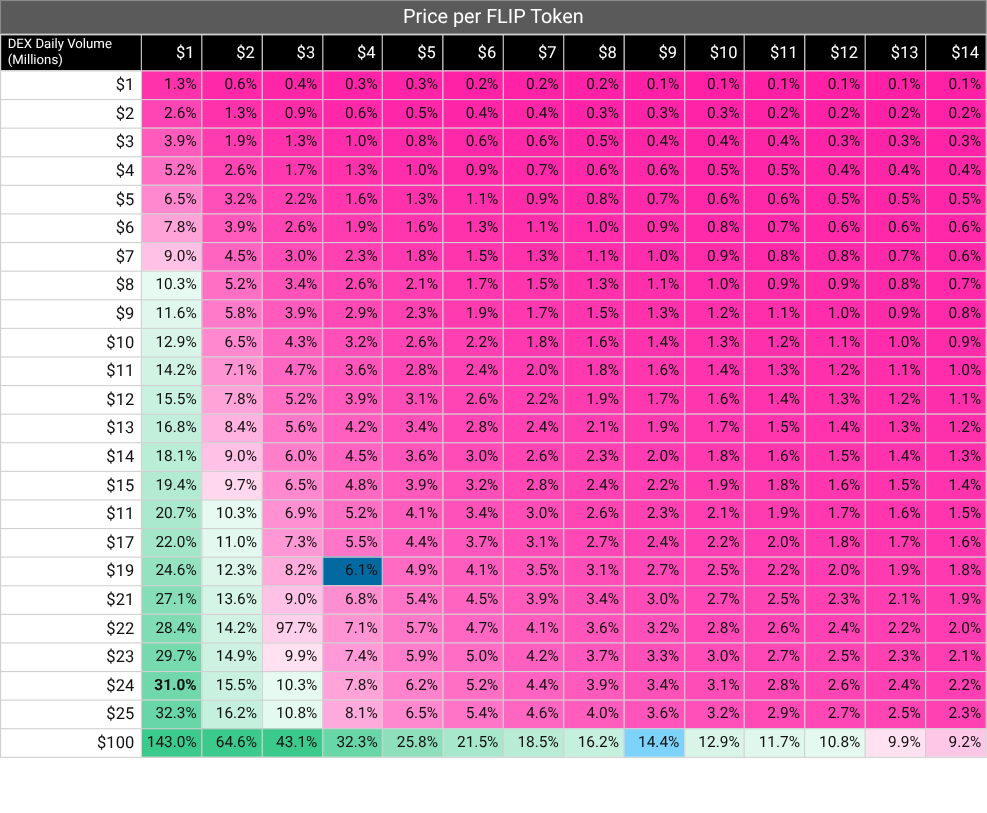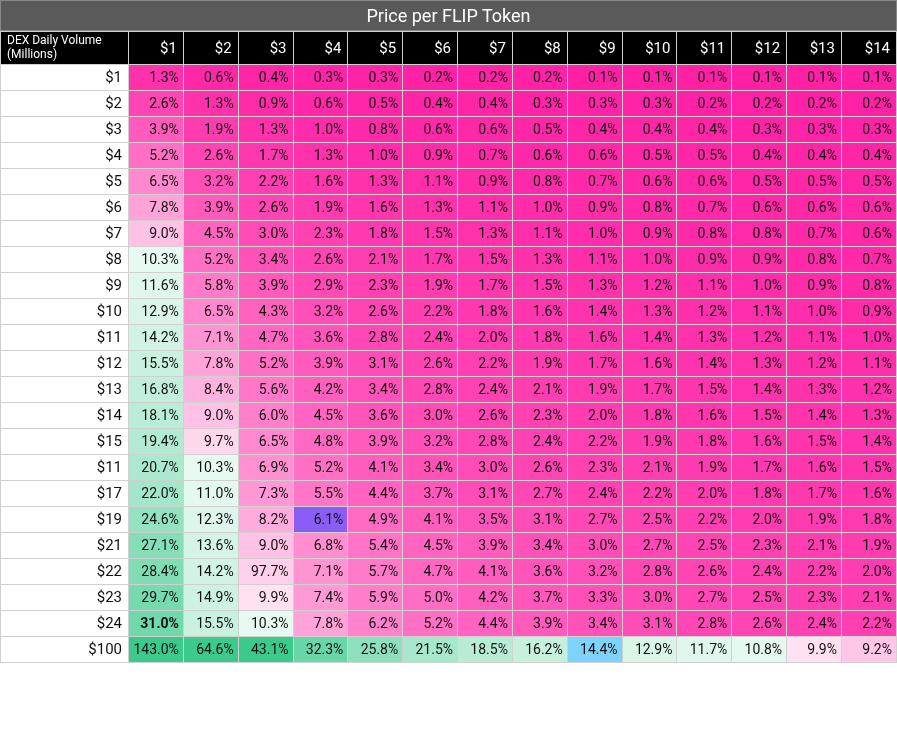--- a/index.html
+++ b/index.html
@@ -324,21 +324,21 @@
           <td class="cell" style="background: rgb(255, 60, 177);">2.0%</td>
           <td class="cell" style="background: rgb(255, 57, 175);">1.8%</td>
           <td class="cell" style="background: rgb(255, 56, 175);">1.7%</td>
           <td class="cell" style="background: rgb(255, 54, 174);">1.6%</td>
         </tr>
         <tr>
           <th class="row">$19</th>
           <td class="cell" style="background: rgb(149, 226, 192);">24.6%</td>
           <td class="cell" style="background: rgb(220, 246, 234);">12.3%</td>
           <td class="cell" style="background: rgb(255, 172, 221);">8.2%</td>
-          <td class="cell" style="background: #8b5cf6;">6.1%</td>
+          <td class="cell" style="background: #0369a1;">6.1%</td>
           <td class="cell" style="background: rgb(255, 107, 195);">4.9%</td>
           <td class="cell" style="background: rgb(255, 93, 190);">4.1%</td>
           <td class="cell" style="background: rgb(255, 84, 186);">3.5%</td>
           <td class="cell" style="background: rgb(255, 77, 183);">3.1%</td>
           <td class="cell" style="background: rgb(255, 71, 181);">2.7%</td>
           <td class="cell" style="background: rgb(255, 68, 180);">2.5%</td>
           <td class="cell" style="background: rgb(255, 63, 178);">2.2%</td>
           <td class="cell" style="background: rgb(255, 60, 177);">2.0%</td>
           <td class="cell" style="background: rgb(255, 59, 176);">1.9%</td>
           <td class="cell" style="background: rgb(255, 57, 175);">1.8%</td>
@@ -403,20 +403,37 @@
           <td class="cell" style="background: rgb(255, 130, 204);">6.2%</td>
           <td class="cell" style="background: rgb(255, 112, 197);">5.2%</td>
           <td class="cell" style="background: rgb(255, 98, 192);">4.4%</td>
           <td class="cell" style="background: rgb(255, 90, 188);">3.9%</td>
           <td class="cell" style="background: rgb(255, 82, 185);">3.4%</td>
           <td class="cell" style="background: rgb(255, 77, 183);">3.1%</td>
           <td class="cell" style="background: rgb(255, 72, 181);">2.8%</td>
           <td class="cell" style="background: rgb(255, 69, 180);">2.6%</td>
           <td class="cell" style="background: rgb(255, 66, 179);">2.4%</td>
           <td class="cell" style="background: rgb(255, 63, 178);">2.2%</td>
+        </tr>
+        <tr>
+          <th class="row">$25</th>
+          <td class="cell" style="background: rgb(104, 214, 166);">32.3%</td>
+          <td class="cell" style="background: rgb(197, 240, 221);">16.2%</td>
+          <td class="cell" style="background: rgb(228, 249, 239);">10.8%</td>
+          <td class="cell" style="background: rgb(255, 170, 220);">8.1%</td>
+          <td class="cell" style="background: rgb(255, 136, 207);">6.5%</td>
+          <td class="cell" style="background: rgb(255, 116, 199);">5.4%</td>
+          <td class="cell" style="background: rgb(255, 102, 193);">4.6%</td>
+          <td class="cell" style="background: rgb(255, 92, 189);">4.0%</td>
+          <td class="cell" style="background: rgb(255, 85, 186);">3.6%</td>
+          <td class="cell" style="background: rgb(255, 79, 184);">3.2%</td>
+          <td class="cell" style="background: rgb(255, 74, 182);">2.9%</td>
+          <td class="cell" style="background: rgb(255, 71, 181);">2.7%</td>
+          <td class="cell" style="background: rgb(255, 68, 180);">2.5%</td>
+          <td class="cell" style="background: rgb(255, 65, 178);">2.3%</td>
         </tr>
         <tr>
           <th class="row">$100</th>
           <td class="cell" style="background: rgb(60, 201, 140);">143.0%</td>
           <td class="cell" style="background: rgb(60, 201, 140);">64.6%</td>
           <td class="cell" style="background: rgb(60, 201, 140);">43.1%</td>
           <td class="cell" style="background: rgb(104, 214, 166);">32.3%</td>
           <td class="cell" style="background: rgb(142, 224, 188);">25.8%</td>
           <td class="cell" style="background: rgb(167, 231, 203);">21.5%</td>
           <td class="cell" style="background: rgb(184, 236, 213);">18.5%</td>

